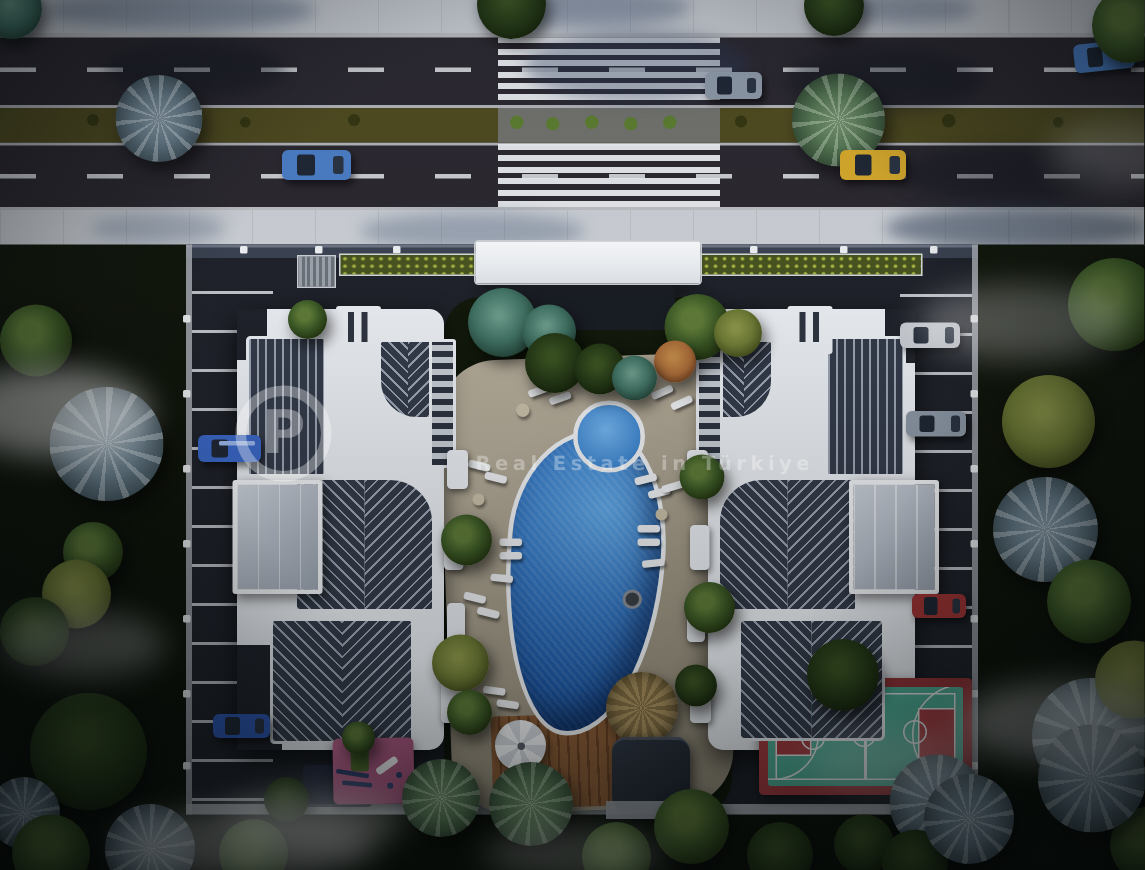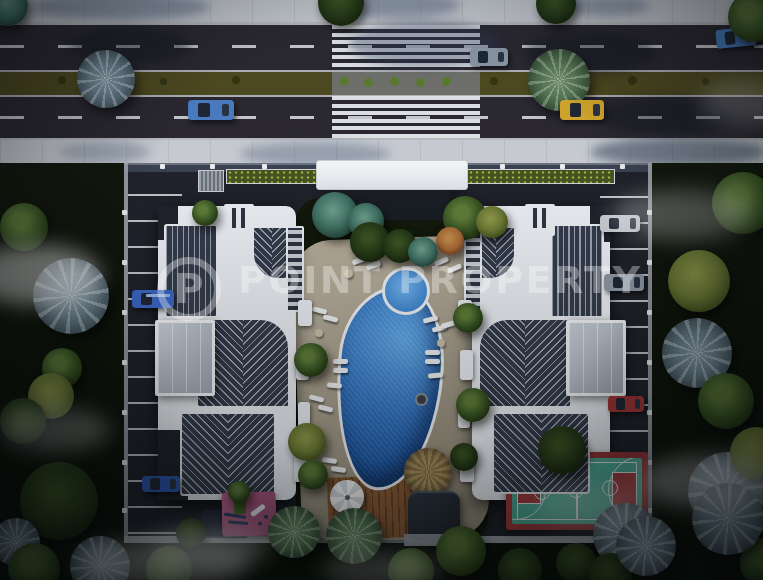--- a/index.html
+++ b/index.html
@@ -383,16 +383,16 @@
   <div class="abs fog" style="left:322px;top:552px;width:120px;height:36px;opacity:.3;"></div>
   <div class="abs fog" style="left:700px;top:80px;width:90px;height:44px;opacity:.22;"></div>
   <div class="abs fog" style="left:540px;top:488px;width:110px;height:40px;opacity:.22;"></div>
 
   <div class="abs vignette" style="left:0;top:0;width:763px;height:580px;"></div>
 
   <div class="abs wm" style="left:0;top:0;width:763px;height:580px;">
     <div class="abs wm-logo" style="left:157px;top:257px;">
         <span>P</span>
       </div>
-    <div class="abs wm-title" style="left:238px;top:258px;">POINT PROPERTY</div>
+    <div class="abs wm-sub" style="left:317px;top:302px;">Real Estate in Türkiye</div>
   </div>
 
 </div>
 
 </body></html>

